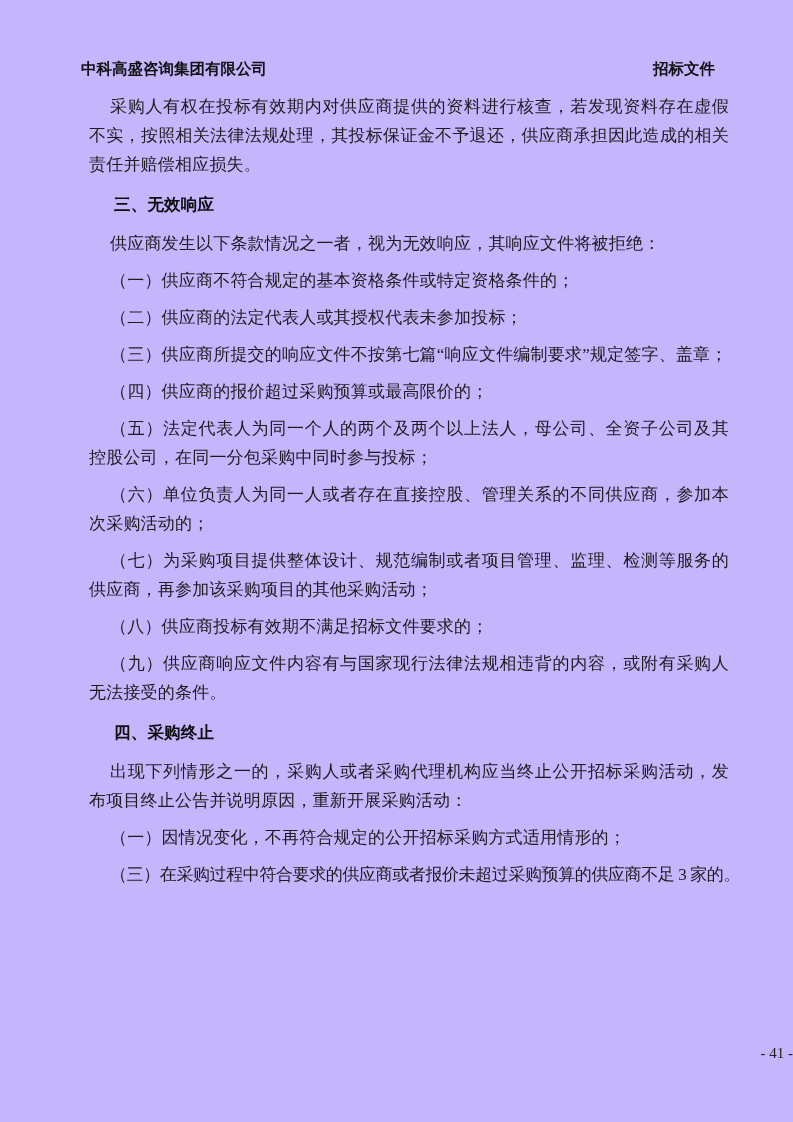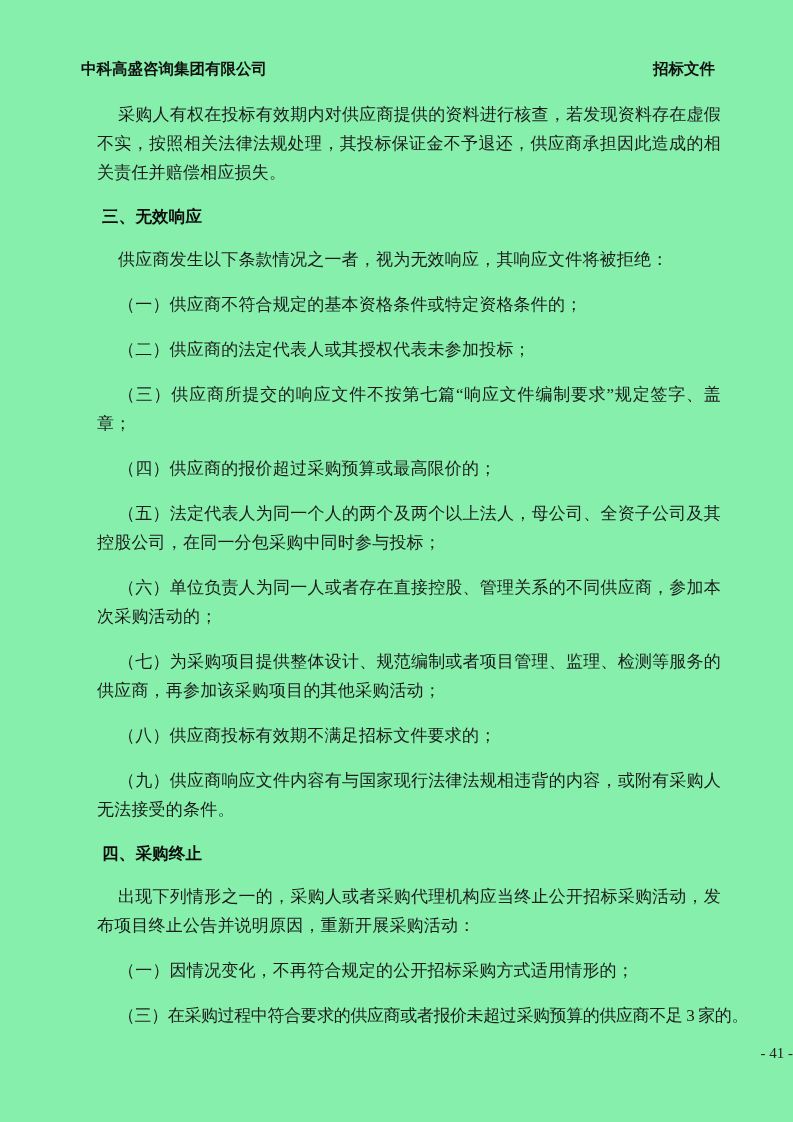--- a/index.html
+++ b/index.html
@@ -4,21 +4,21 @@
 <style>
   html, body {
     margin: 0;
     padding: 0;
     background: #ffffff;
   }
   .page {
     position: relative;
     width: 793px;
     height: 1122px;
-    background: #86efac;
+    background: #c4b5fd;
     color: #1c1c1c;
     overflow: hidden;
     font-family: "Liberation Serif", "DejaVu Serif", serif;
   }
   .page-header {
     position: absolute;
     top: 59px;
     left: 81px;
     width: 634px;
     display: flex;
@@ -33,25 +33,25 @@
     position: absolute;
     top: 84px;
     left: 81px;
     width: 656px;
     font-size: 17px;
     line-height: 29px;
     text-align: justify;
     letter-spacing: 0.2px;
   }
   .doc-body p {
-    margin: 16px;
+    margin: 8px;
     text-indent: 21px;
   }
   .doc-body h3 {
-    margin: 0;
+    margin: 12px;
     font-size: 16.5px;
     line-height: 26px;
     font-weight: bold;
     text-indent: 21px;
     text-align: left;
     color: #0d0d0d;
     font-family: "Liberation Sans", "DejaVu Sans", sans-serif;
   }
   .one-line {
     white-space: nowrap;

